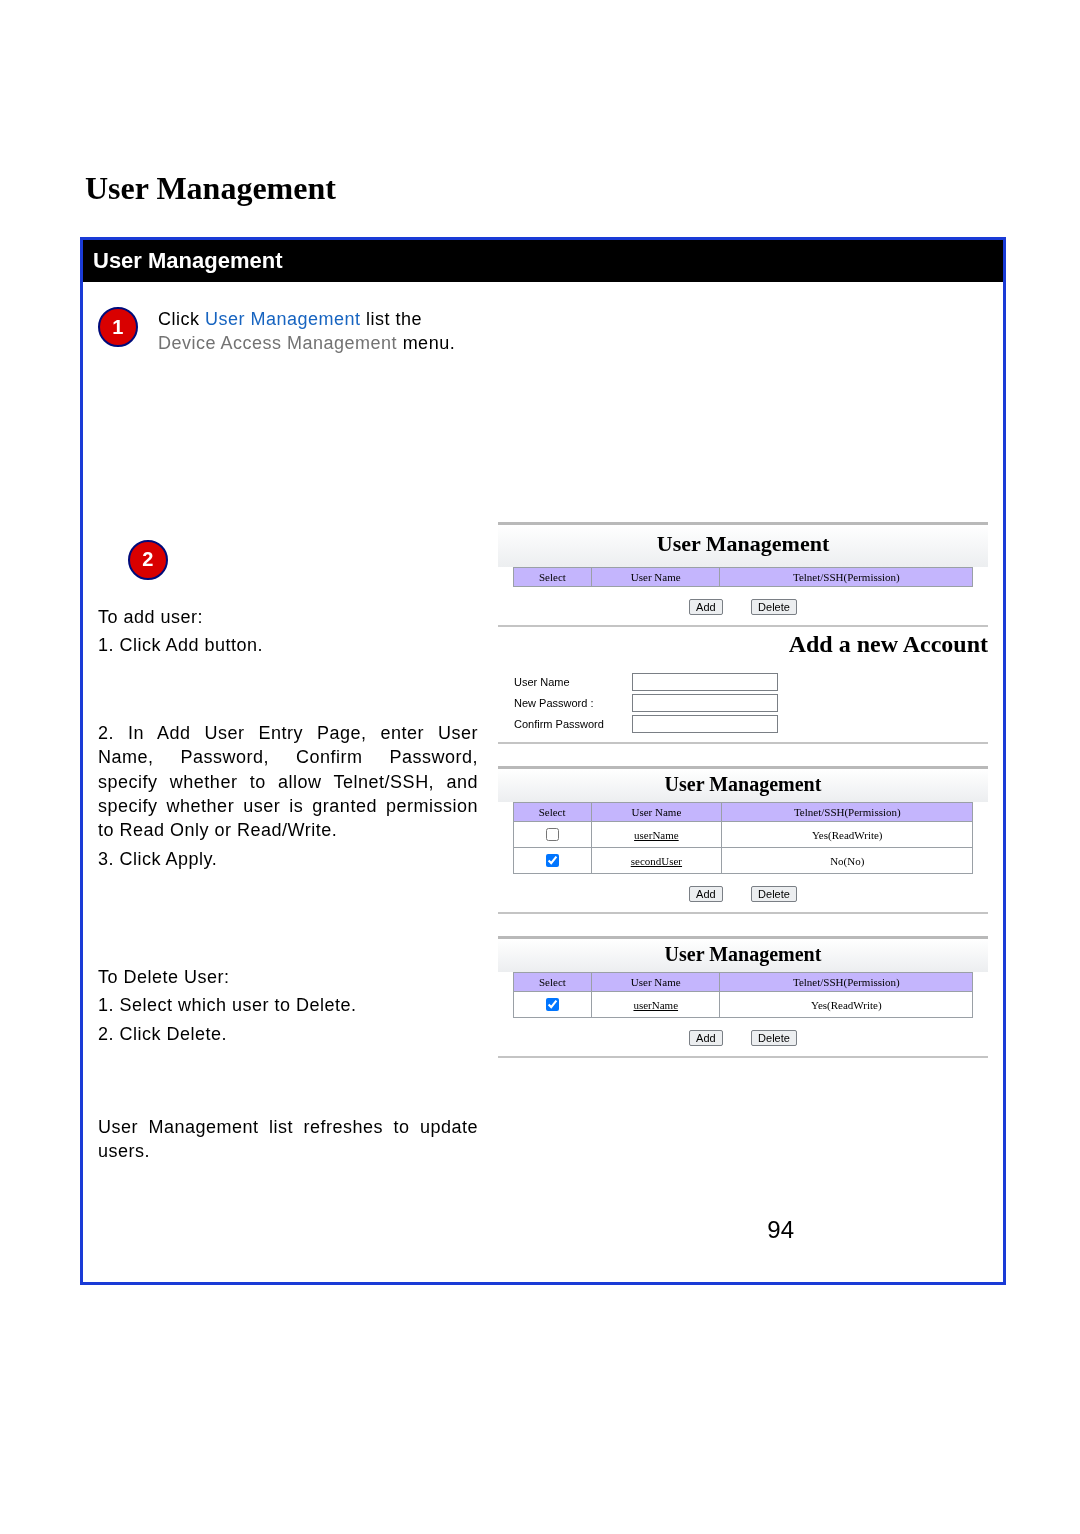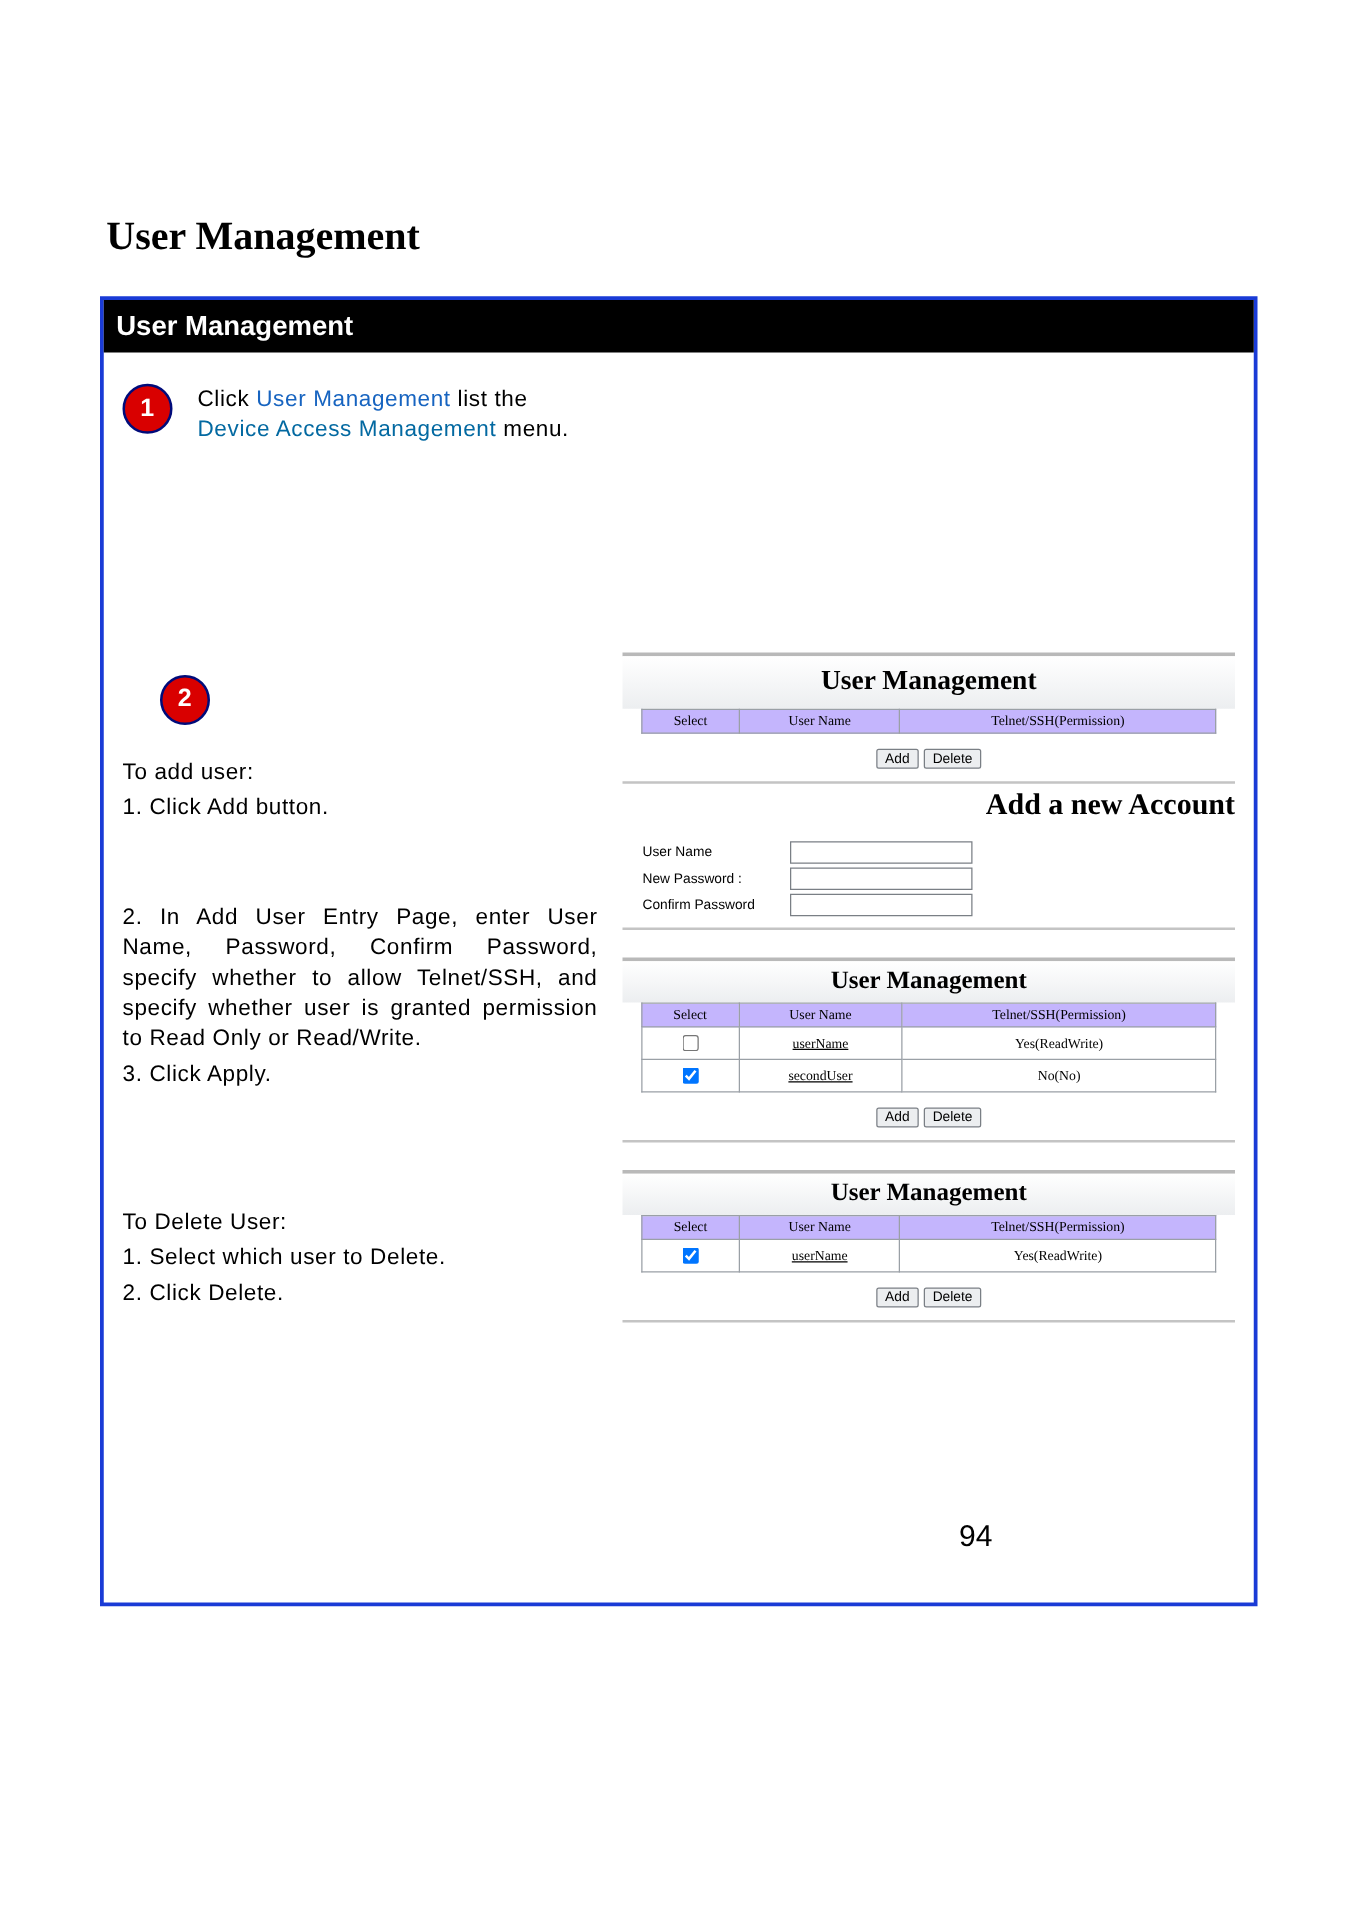--- a/index.html
+++ b/index.html
@@ -41,21 +41,21 @@
   .step1-row{display:flex;align-items:flex-start;gap:20px;margin-bottom:180px;}
   .badge{
     width:36px;height:36px;border-radius:50%;
     background:#d90000;border:2px solid #000b7a;
     color:#fff;font-weight:bold;font-size:20px;
     display:flex;align-items:center;justify-content:center;
     flex:none;
   }
   .badge.b2{margin-left:30px;margin-bottom:25px;}
   .lnk{color:#1764c0;}
-  .grn{color:#0369a1;}
+  .grn{color:#737373;}
   .instructions p{margin:0 0 4px 0;line-height:1.35;}
   .gap-a{height:60px;}
   .gap-b{height:90px;}
   .gap-c{height:65px;}
   
   .um-block{
     border-top:3px solid #b9b9b9;
     border-bottom:2px solid #c4c4c4;
     background:#fff;
     margin-bottom:22px;
@@ -85,21 +85,21 @@
   }
   .tbl th{background:#c4b5fd;font-weight:normal;}
   .tbl td.u{ text-decoration:underline; }
   .um-btns{text-align:center;padding:6px 0 10px 0;}
   .um-btn{
     font-size:11px;
     font-family:Arial,sans-serif;
     border:1px solid #7a7f85;
     background:#eceef0;
     padding:1px 6px;
-    margin:0 0;
+    margin:0 12px;
     border-radius:2px;
   }
   .um-sub{
     font-family:"Times New Roman",serif;
     font-weight:bold;
     text-align:right;
     font-size:24px;
     padding:4px 0 8px 0;
     border-top:2px solid #c4c4c4;
   }
@@ -153,20 +153,21 @@
           <p>To add user:</p>
           <p>1. Click Add button.</p>
           <div class="gap-a"></div>
           <p style="text-align:justify">2. In Add User Entry Page, enter User Name, Password, Confirm Password, specify whether to allow Telnet/SSH, and specify whether user is granted permission to Read Only or Read/Write.</p>
           <p>3. Click Apply.</p>
           <div class="gap-b"></div>
           <p>To Delete User:</p>
           <p>1. Select which user to Delete.</p>
           <p>2. Click Delete.</p>
           <div class="gap-c"></div>
+          <p style="text-align:justify">User Management list refreshes to update users.</p>
         </div>
       </div>
 
       <div class="col-right">
 
         <div class="um-block">
           <div class="um-title">User Management</div>
           <table class="tbl">
             <tbody>
                 <tr>

